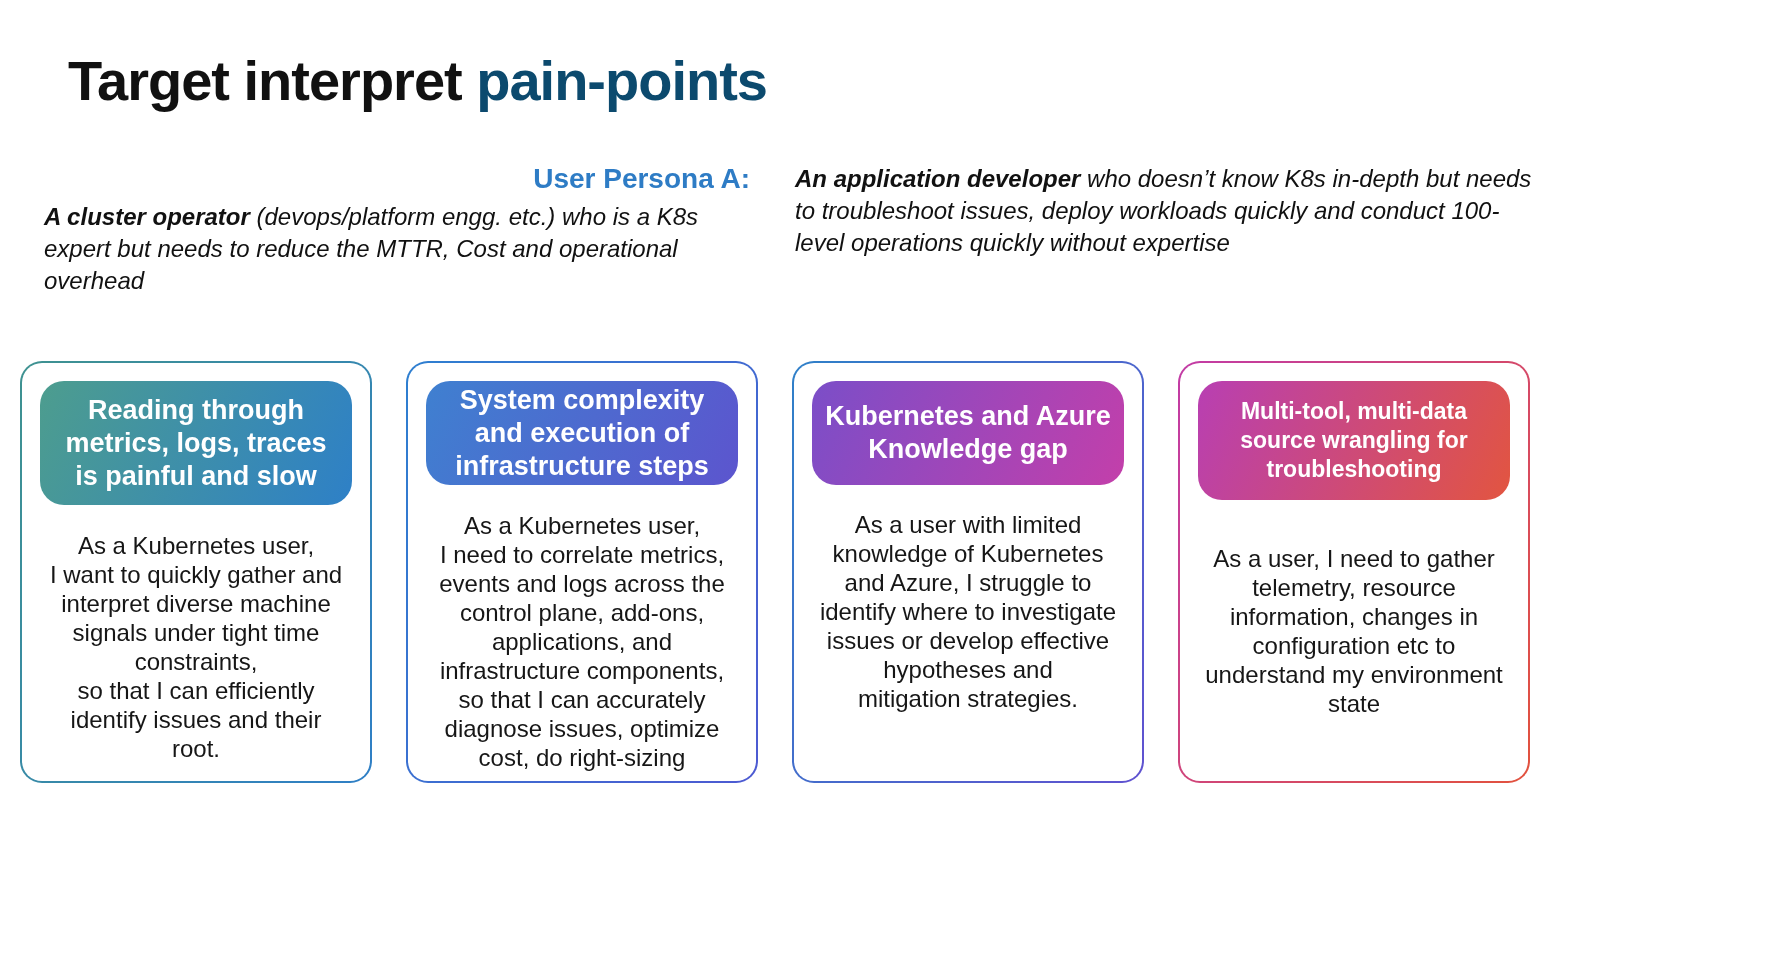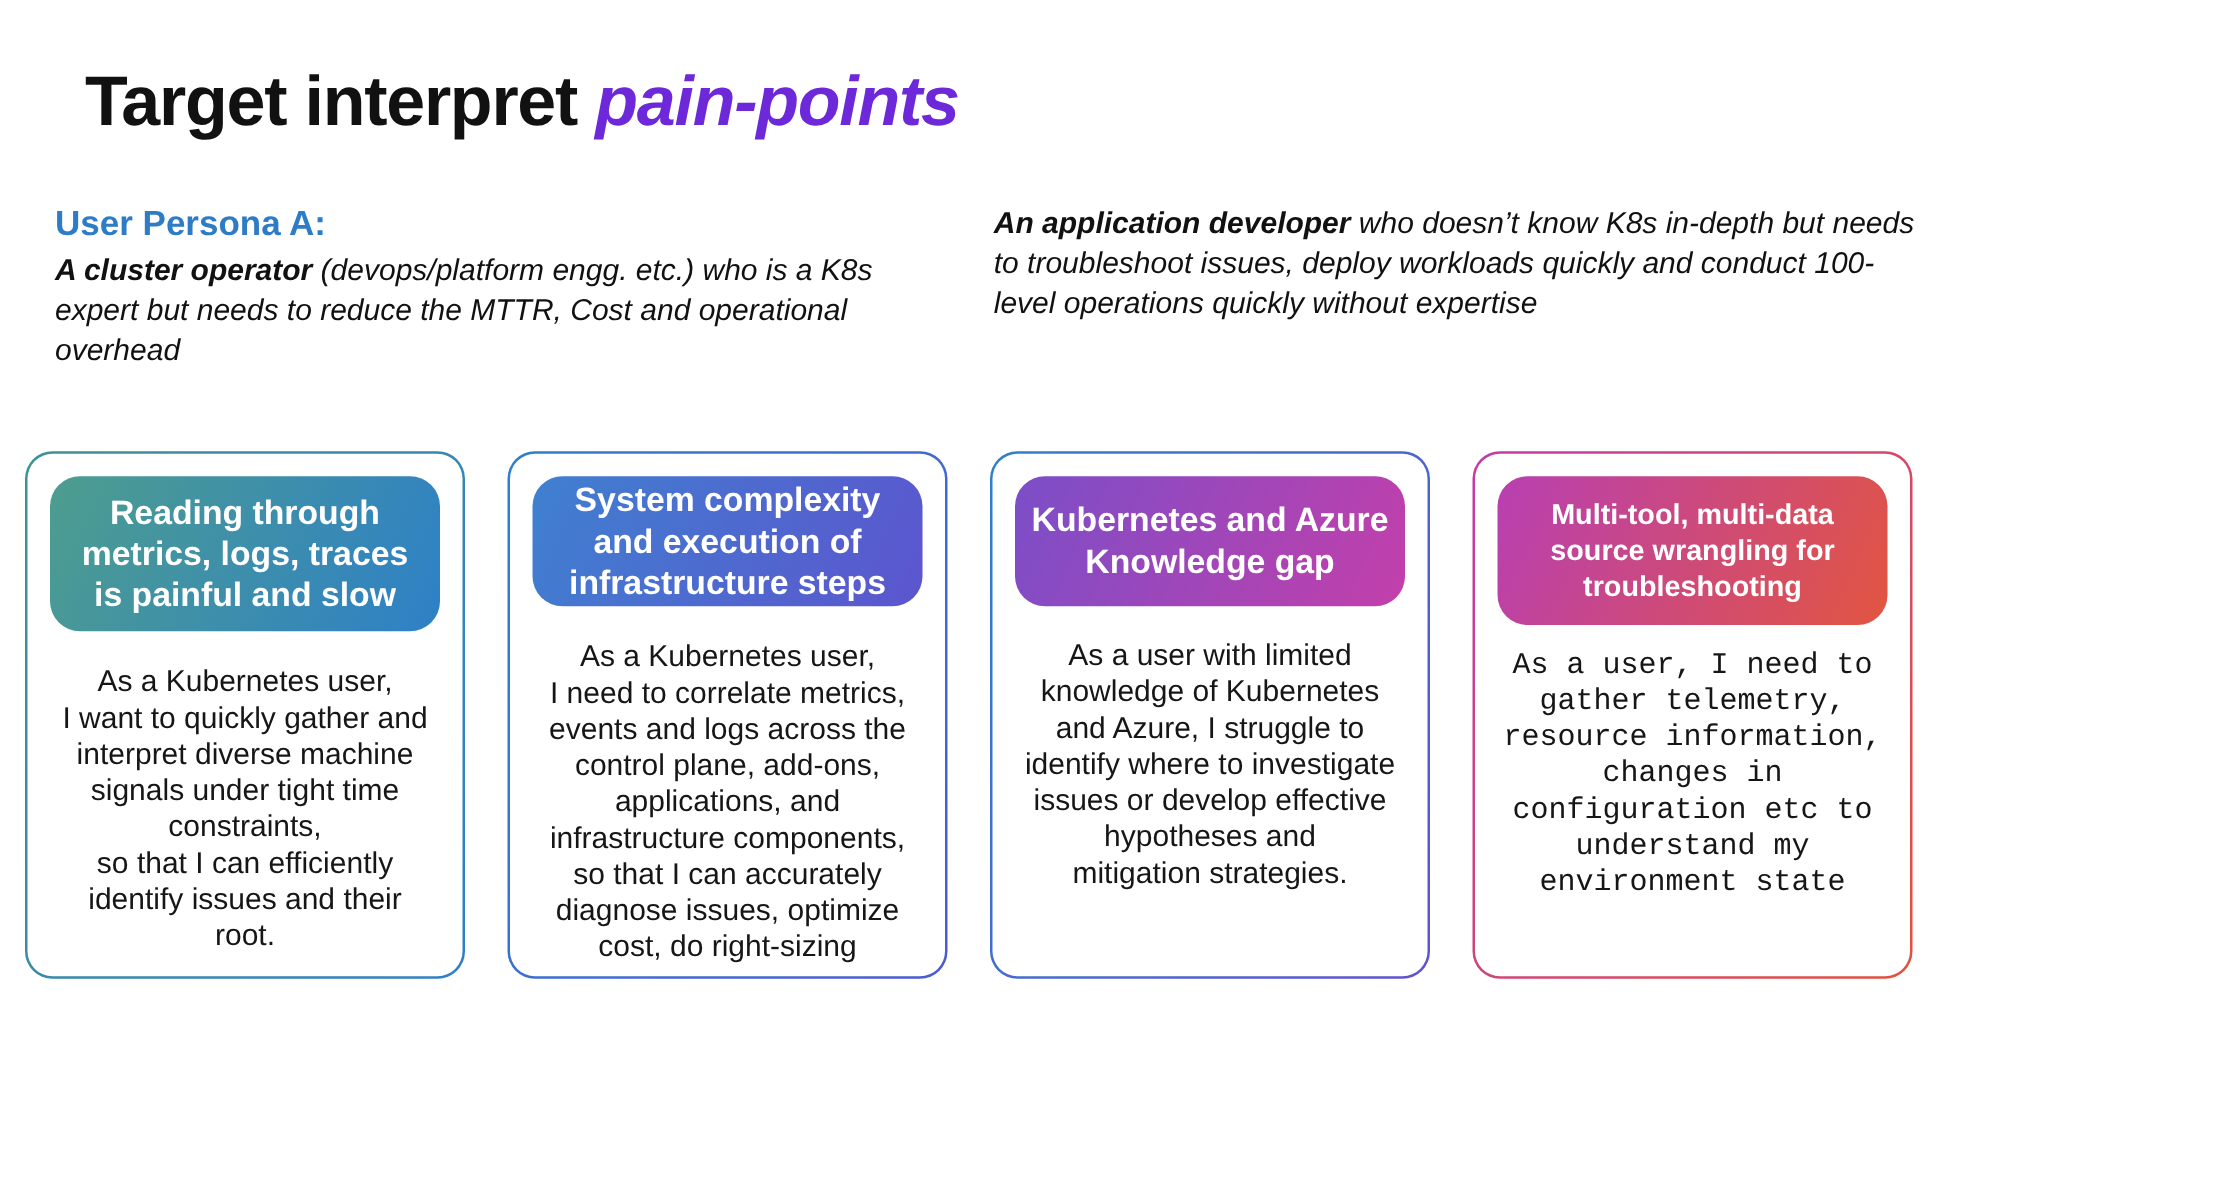--- a/index.html
+++ b/index.html
@@ -45,31 +45,31 @@
     padding: 16px 12px; min-height: 104px;
   }
   .card-title { font-size: 27px; font-weight: 700; line-height: 33px; }
   .card-sm .card-title { font-size: 23px; line-height: 29px; }
   .card-body {
     margin-top: 26px; padding: 0 4px;
     font-size: 24px; line-height: 29px; text-align: center;
     white-space: pre-line; color: #161616;
   }
   .card-gap3 .card-body { margin-top: 25px; }
-  .card-gap4 .card-body { margin-top: 18px; font-family: Liberation Mono, monospace; }
+  .card-gap4 .card-body { margin-top: 44px; }
 </style>
 </head>
 <body>
 
 <div class="slide">
 
-  <h1 class="page-title"><span>Target interpret </span><span style="color: #6d28d9; font-style: italic;">pain-points</span></h1>
+  <h1 class="page-title"><span>Target interpret </span><span style="color: #0c4a6e;">pain-points</span></h1>
 
   <div class="persona persona-a">
-    <div class="persona-heading" style="color: rgb(46, 124, 197);">User Persona A:</div>
+    <div class="persona-heading" style="color: rgb(46, 124, 197); text-align: right;">User Persona A:</div>
     <div class="persona-text"><span class="lead">A cluster operator</span><span> (devops/platform engg. etc.) who is a K8s expert but needs to reduce the MTTR, Cost and operational overhead</span></div>
   </div>
 
   <div class="persona persona-b">
     <div class="persona-text"><span class="lead">An application developer</span><span> who doesn’t know K8s in-depth but needs to troubleshoot issues, deploy workloads quickly and conduct 100-level operations quickly without expertise</span></div>
   </div>
 
   <div class="cards">
 
     <div class="card" style="--border-from: #3E9290; --border-to: #2F7FC6; --header-from: #4D9D8E; --header-to: #2E80C7;">

